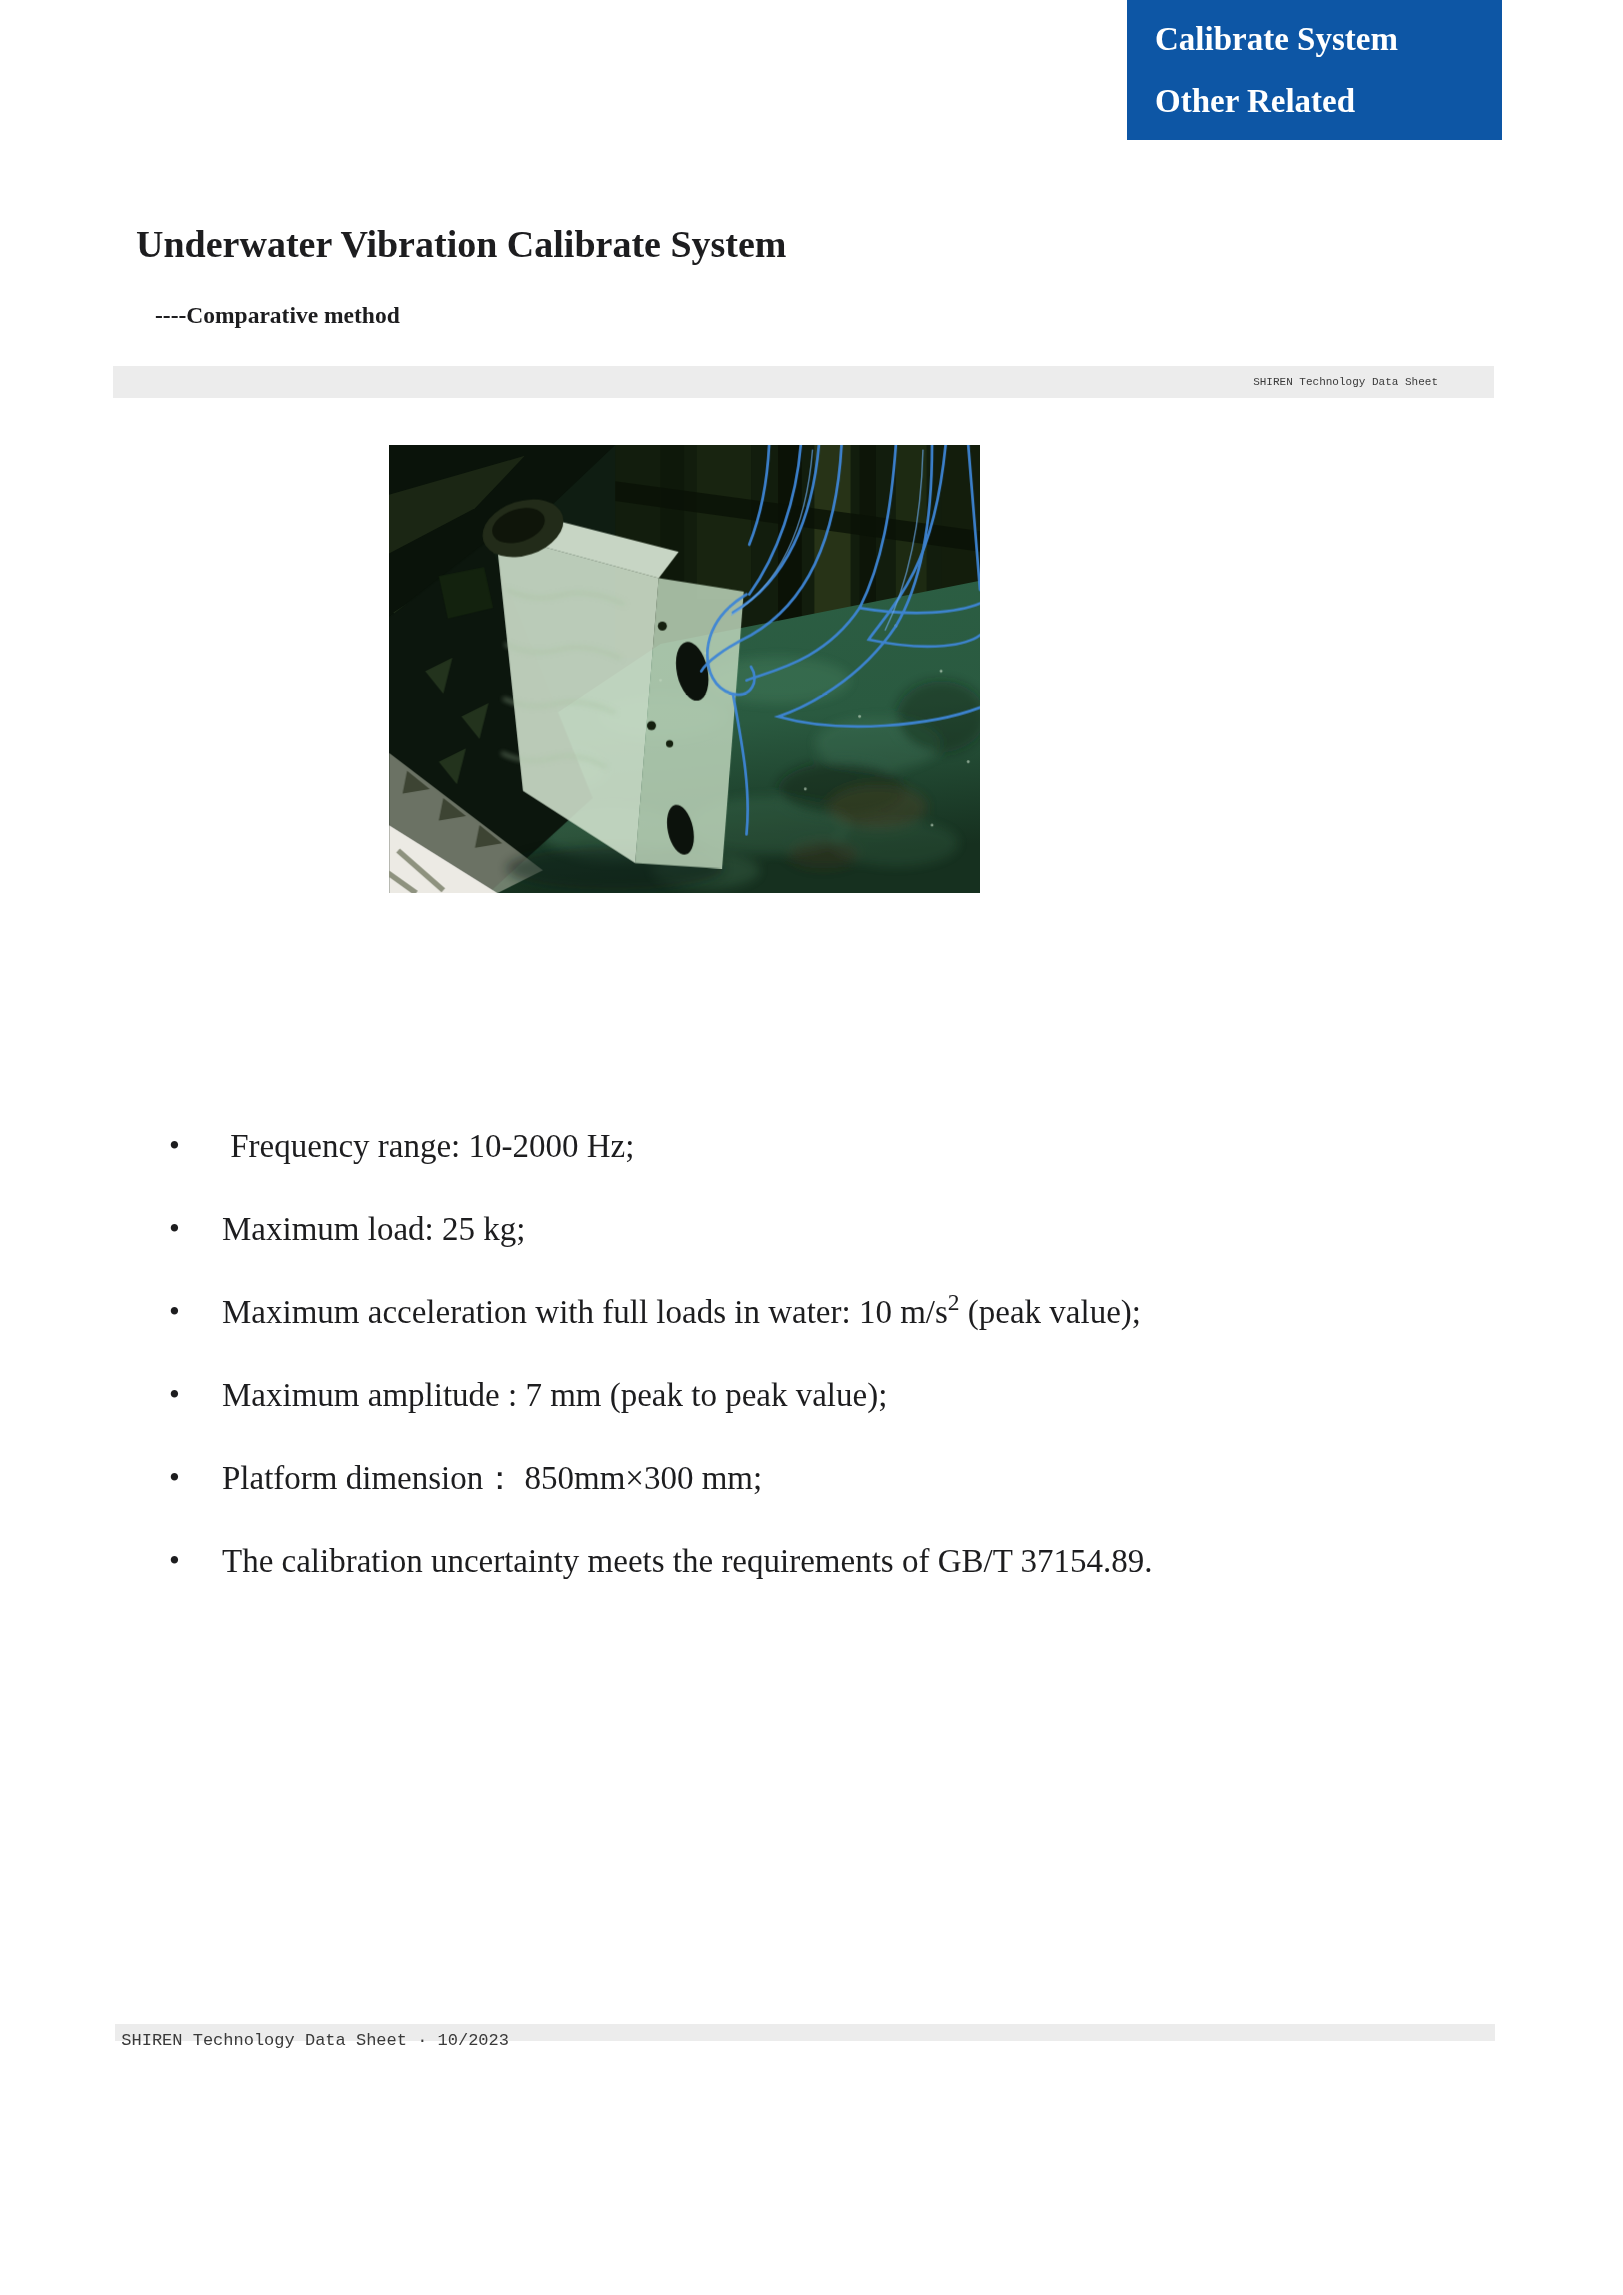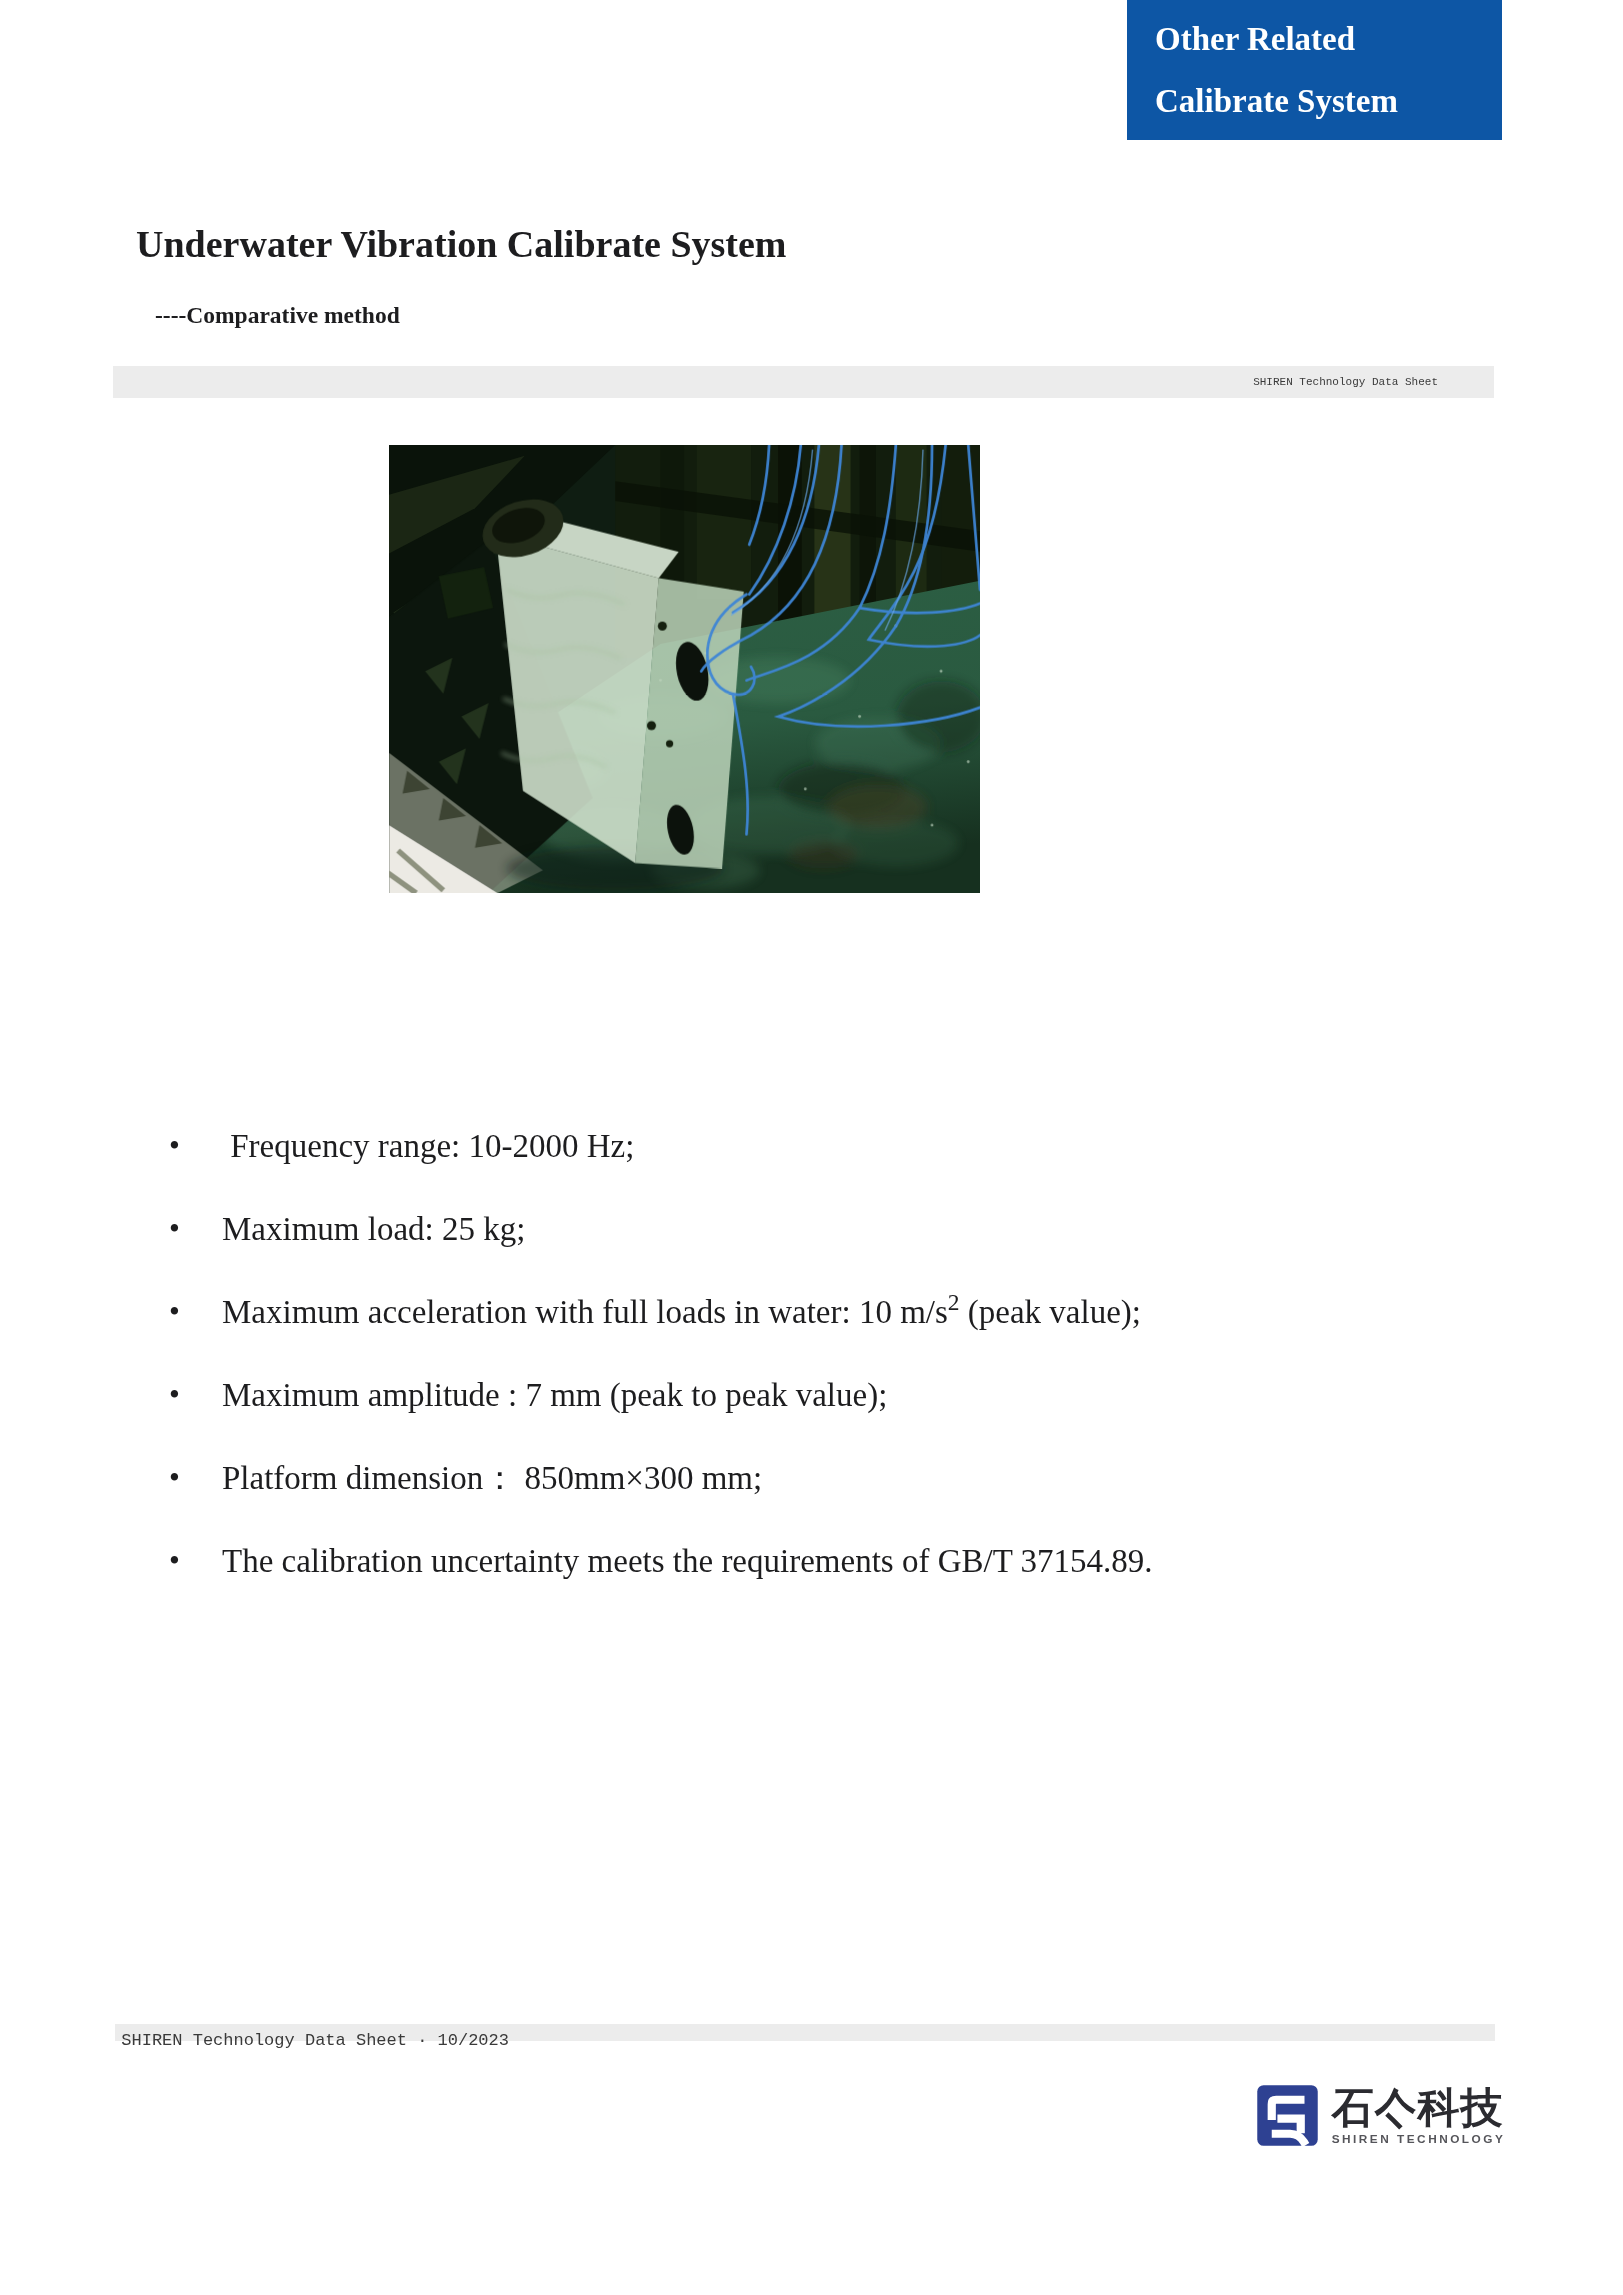--- a/index.html
+++ b/index.html
@@ -151,22 +151,22 @@
     margin-top: 2.7px;
     white-space: nowrap;
   }
 </style>
 </head>
 <body>
 
 <div class="page">
 
   <div class="corner-tag">
+    <div>Calibrate System</div>
     <div>Other Related</div>
-    <div>Calibrate System</div>
   </div>
 
   <div class="title">Underwater Vibration Calibrate System</div>
   <div class="subtitle">----Comparative method</div>
 
   <div class="header-bar">
     <span>SHIREN Technology Data Sheet</span>
   </div>
 
   <div class="photo">
@@ -299,29 +299,15 @@
       <li><span>Maximum acceleration with full loads in water: 10 m/s</span><sup>2</sup><span> (peak value);</span></li>
       <li><span>Maximum amplitude : 7 mm (peak to peak value);</span></li>
       <li><span>Platform dimension：&nbsp;850mm×300 mm;</span></li>
       <li><span>The calibration uncertainty meets the requirements of GB/T 37154.89.</span></li>
     </ul>
 
   <div class="footer-bar">
     <span>SHIREN Technology Data Sheet · 10/2023</span>
   </div>
 
-  <div class="logo">
-    <svg class="logo-mark" viewBox="0 0 100 100" xmlns="http://www.w3.org/2000/svg">
-      <rect x="2" y="2" width="96" height="96" rx="10" style="fill:var(--logo-blue, #2e4192)"></rect>
-      <g stroke="#ffffff" stroke-width="13" fill="none" stroke-linecap="butt">
-        <path d="M25 57 V32 q0 -7 7 -7 H77"></path>
-        <path d="M34 55 H71 V78"></path>
-        <path d="M25 79 H54 q14 0 22 13 l3 5"></path>
-      </g>
-    </svg>
-    <div class="logo-textcol">
-      <div class="logo-cjk">石亽科技</div>
-      <div class="logo-en">SHIREN TECHNOLOGY</div>
-    </div>
-  </div>
 
 </div>
 
 
 </body></html>

